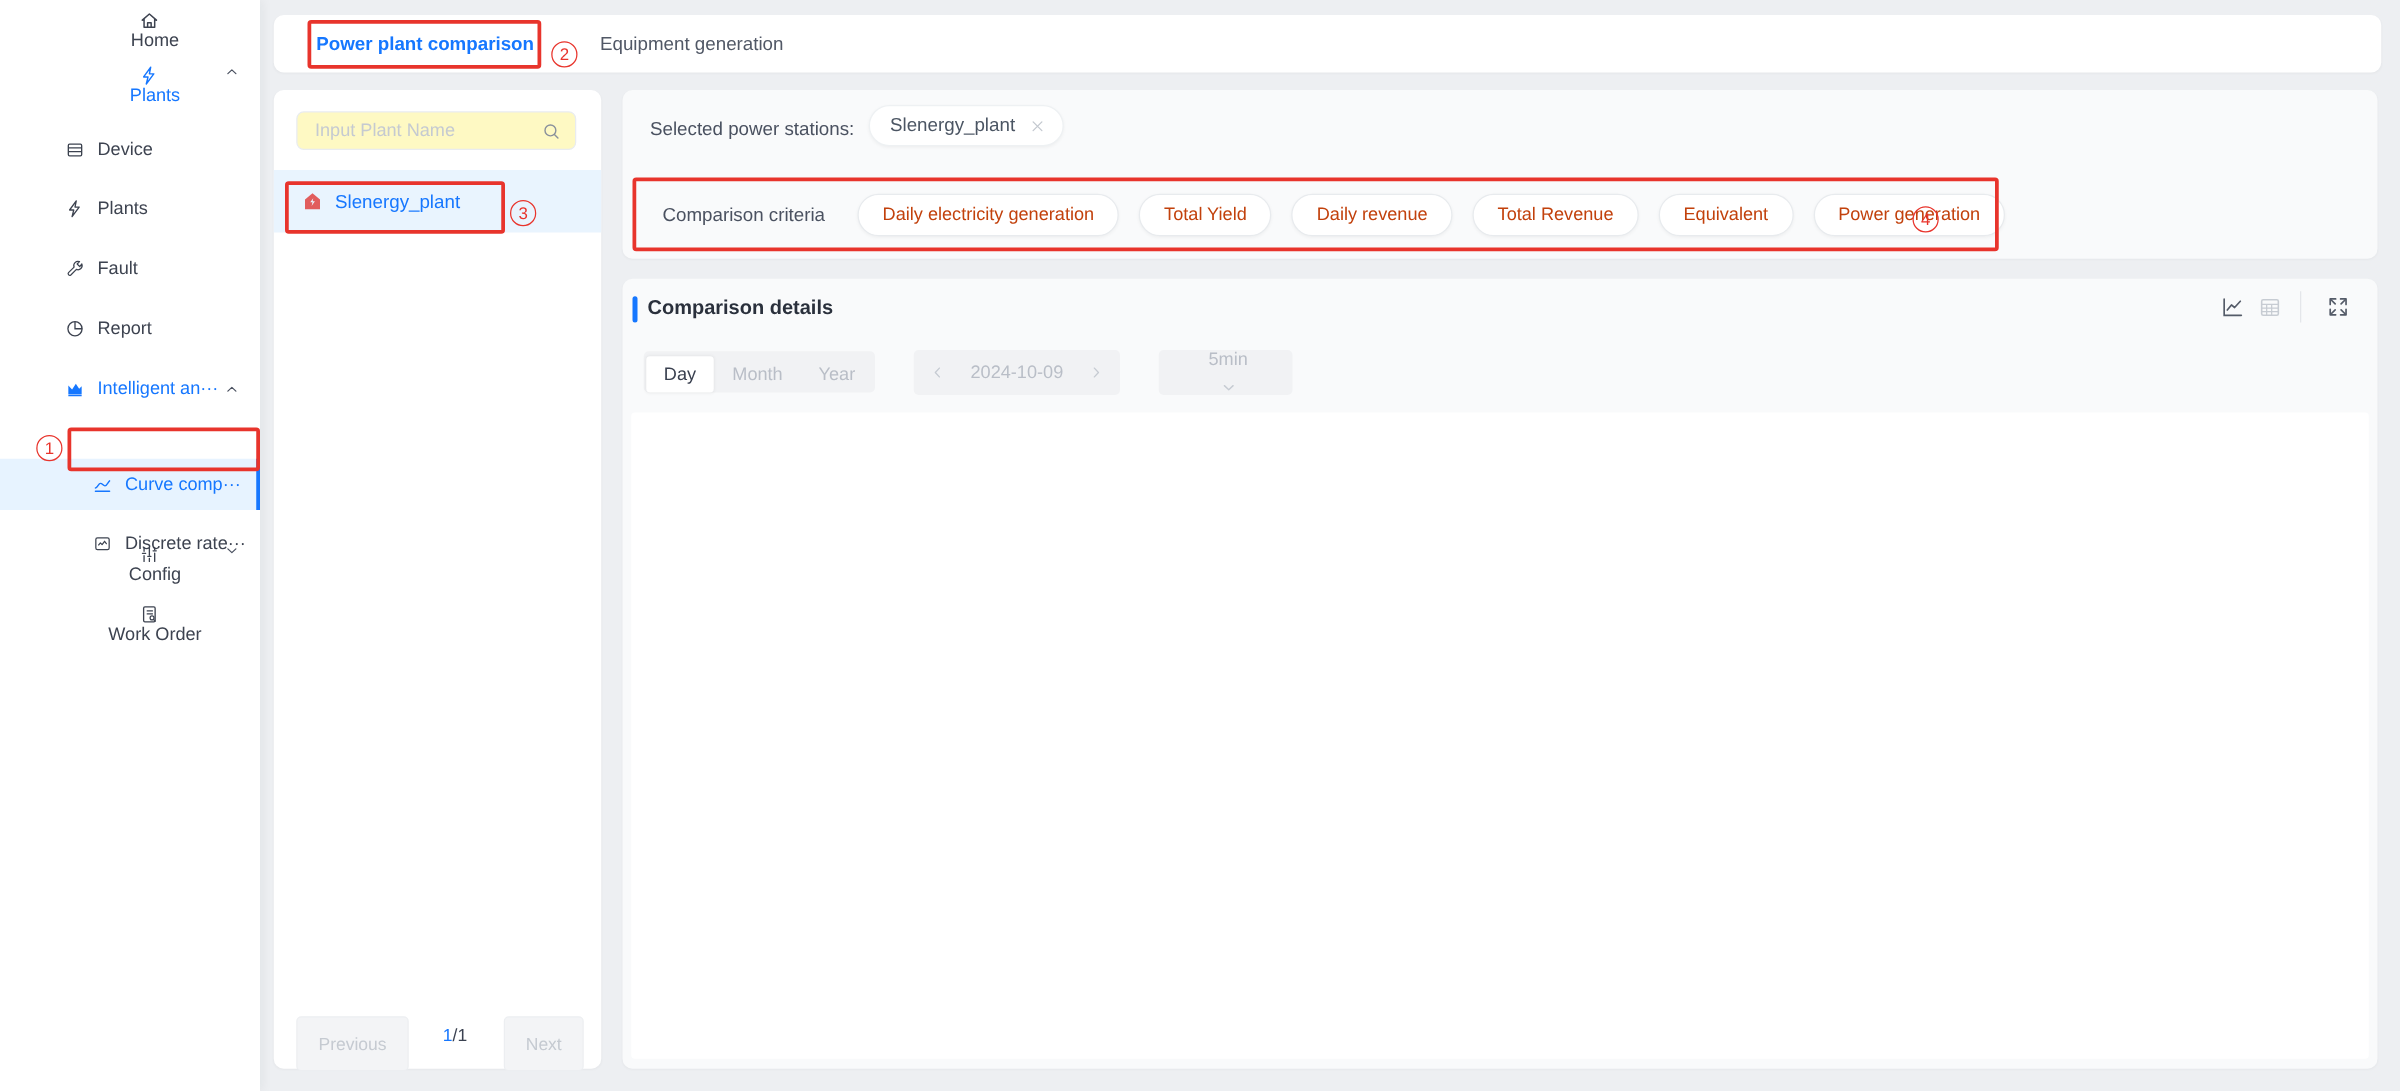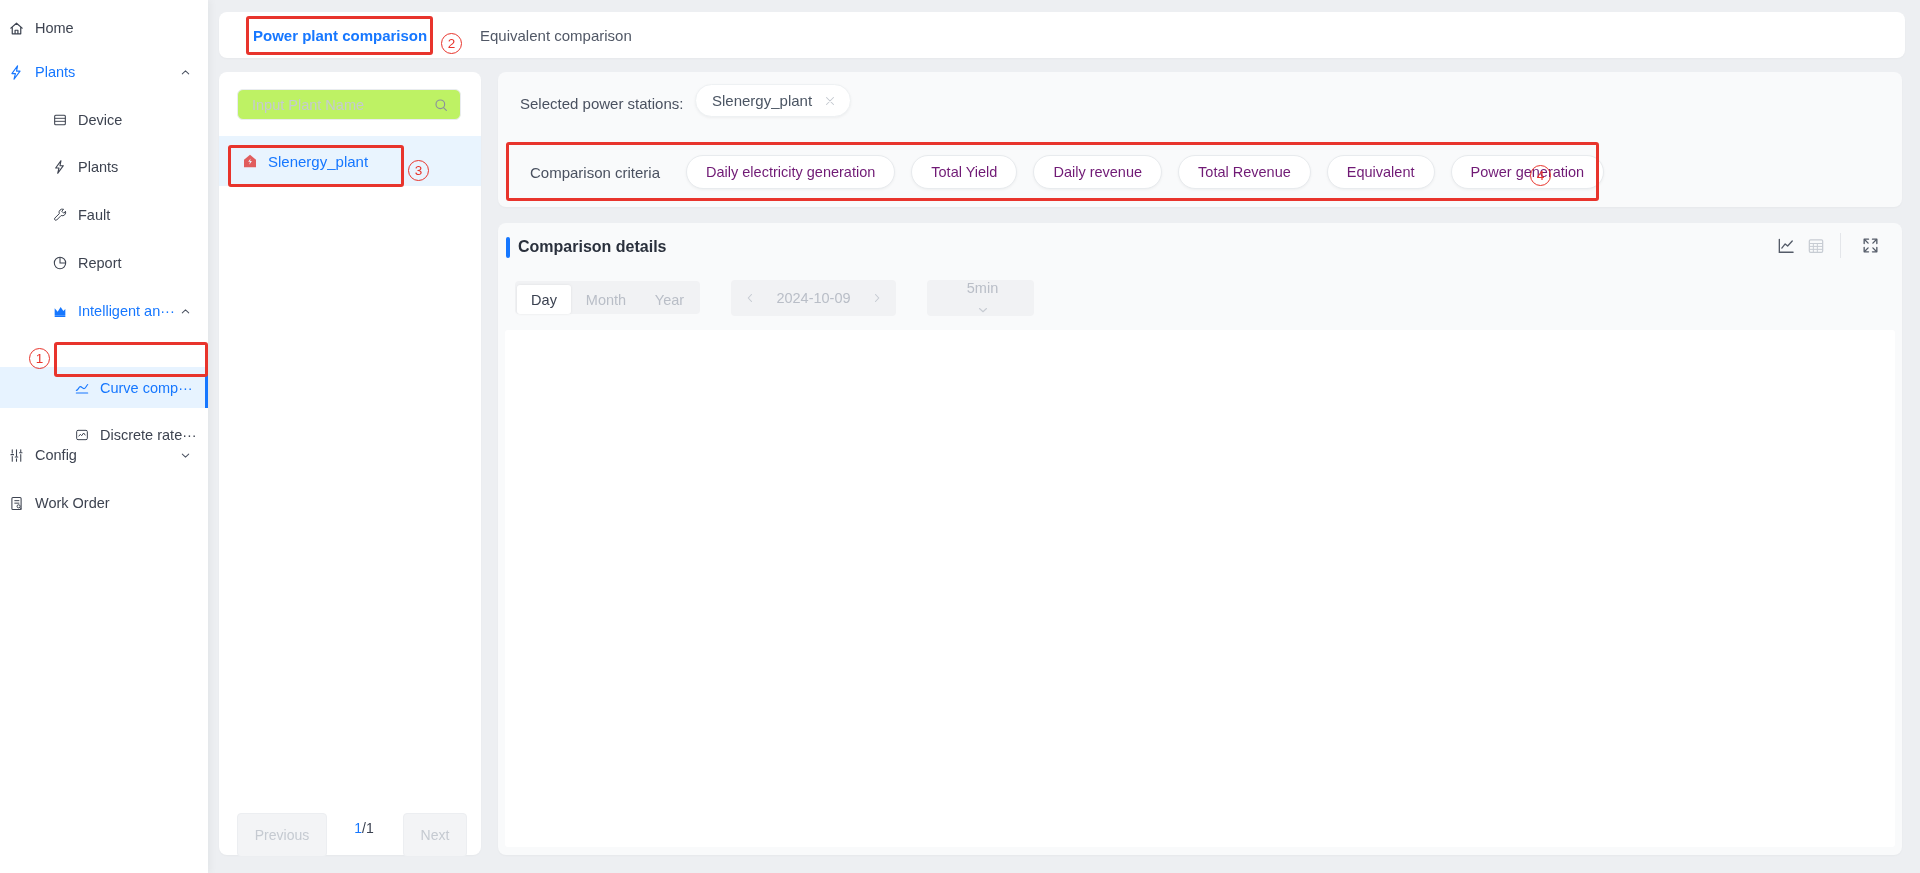--- a/index.html
+++ b/index.html
@@ -11,39 +11,39 @@
     color:#3d4350;
   }
   svg.ic { display:block; }
 
   
   .sidebar { position:absolute; left:0; top:0; width:208px; height:873px; background:#fff;
              box-shadow:2px 0 8px rgba(29,35,41,.05); z-index:2; }
   .side-item { position:absolute; left:0; width:208px; height:40px; display:flex; align-items:center;
                font-size:14.5px; color:#3d4350; cursor:pointer; }
   .side-item .ic { flex:0 0 auto; margin-right:10px; }
-  .lv0 { padding-left:8px; }
+  .lv0 { padding-left:40px;flex-direction:column; }
   .lv1 { padding-left:52px; }
   .lv2 { padding-left:74px;margin-top:28px; }
   .blue { color:#1677ff; }
   .side-item.active { background:#e7f3ff; height:41px; border-right:3px solid #1677ff; }
   .chev { position:absolute; right:17px; color:#4a5160; }
 
   
   .tabbar { position:absolute; left:219px; top:12px; width:1686px; height:46px; background:#fff;
             border-radius:8px; box-shadow:0 1px 2px rgba(0,0,0,.03); z-index:1; }
   .tab { position:absolute; top:0; height:46px; display:flex; align-items:center; font-size:15px; cursor:pointer; }
   .tab-active { left:34px; color:#1677ff; font-weight:700; }
   .tab-plain  { left:261px; color:#515866; }
 
   
   .panel-list { position:absolute; left:219px; top:72px; width:262px; height:783px; background:#fff;
                 border-radius:8px; box-shadow:0 1px 2px rgba(0,0,0,.03); z-index:1; }
   .search { position:absolute; left:18px; top:17px; width:224px; height:31px; border:1px solid #e9ecef;
-            border-radius:6px; background:#bef264; display:flex; align-items:center; }
+            border-radius:6px; background:#fef9c3; display:flex; align-items:center; }
   .search input { border:0; outline:0; background:transparent; flex:1; margin-left:12px; min-width:0;
                   font-size:14.5px; color:#3d4350; font-family:inherit; }
   .search input::placeholder { color:#c5cad1; }
   .search .ic { margin-right:11px; color:#8a919c; flex:0 0 auto; }
   .plant-row { position:absolute; left:0; top:64px; width:262px; height:50px; background:#e9f4fe;
                display:flex; align-items:center; cursor:pointer; }
   .plant-row .ic { margin-left:23px; color:#e15d5d; flex:0 0 auto; }
   .plant-row span { margin-left:10px; font-size:15px; color:#1677ff; }
   .pg-btn { position:absolute; top:741px; height:44px; background:#f3f4f6; border:1px solid #eceef1;
             border-radius:4px; color:#c5cad1; font-size:14px; display:flex; align-items:center;
@@ -58,21 +58,21 @@
   .panel-top { position:absolute; left:498px; top:72px; width:1404px; height:135px; background:#f9fafb;
                border-radius:8px; box-shadow:0 1px 2px rgba(0,0,0,.03); z-index:1; }
   .sel-label { position:absolute; left:22px; top:23px; font-size:15px; color:#4a5160; }
   .sel-chip { position:absolute; left:197px; top:12px; height:33px; background:#fff;
               border:1px solid #eef1f3; border-radius:17px; display:flex; align-items:center;
               padding:0 13px 0 16px; box-shadow:0 1px 3px rgba(0,0,0,.05); font-size:15px; color:#4b5563; }
   .sel-chip .close { margin-left:11px; color:#c3c8cf; cursor:pointer; }
   .criteria-row { position:absolute; left:32px; top:83px; height:34px; display:flex; align-items:center; }
   .criteria-label { font-size:15px; color:#4a5160; margin-right:26px; }
   .chip { height:34px; border:1px solid #e8ebee; background:#fff; border-radius:17px; padding:0 19px;
-          display:flex; align-items:center; font-size:14.5px; color:#701a75; margin-right:16px;
+          display:flex; align-items:center; font-size:14.5px; color:#c2410c; margin-right:16px;
           box-shadow:0 1px 3px rgba(0,0,0,.05); cursor:pointer; white-space:nowrap; }
 
   
   .panel-detail { position:absolute; left:498px; top:223px; width:1404px; height:632px; background:#f9fafb;
                   border-radius:8px; box-shadow:0 1px 2px rgba(0,0,0,.03); z-index:1; }
   .accent { position:absolute; left:8px; top:14px; width:4px; height:21px; background:#1677ff; border-radius:2px; }
   .d-title { position:absolute; left:20px; top:15px; font-size:16px; font-weight:700; color:#2a303c; }
   .tool { position:absolute; top:13px; color:#545b68; cursor:pointer; }
   .tool-chart  { left:1278px; }
   .tool-table  { left:1308px; color:#c7ccd3; }
@@ -274,21 +274,21 @@
       </svg>
     <span>Work Order</span>
   </div>
 </nav>
 
 <header class="tabbar">
   <div class="tab tab-active">
     <span>Power plant comparison</span>
   </div>
   <div class="tab tab-plain">
-    <span>Equivalent comparison</span>
+    <span>Equipment generation</span>
   </div>
 </header>
 
 <section class="panel-list">
   <div class="search">
     <input type="text" placeholder="Input Plant Name" style="">
     <svg class="ic" width="16" height="16">
         <use href="#i-search"></use>
       </svg>
   </div>

